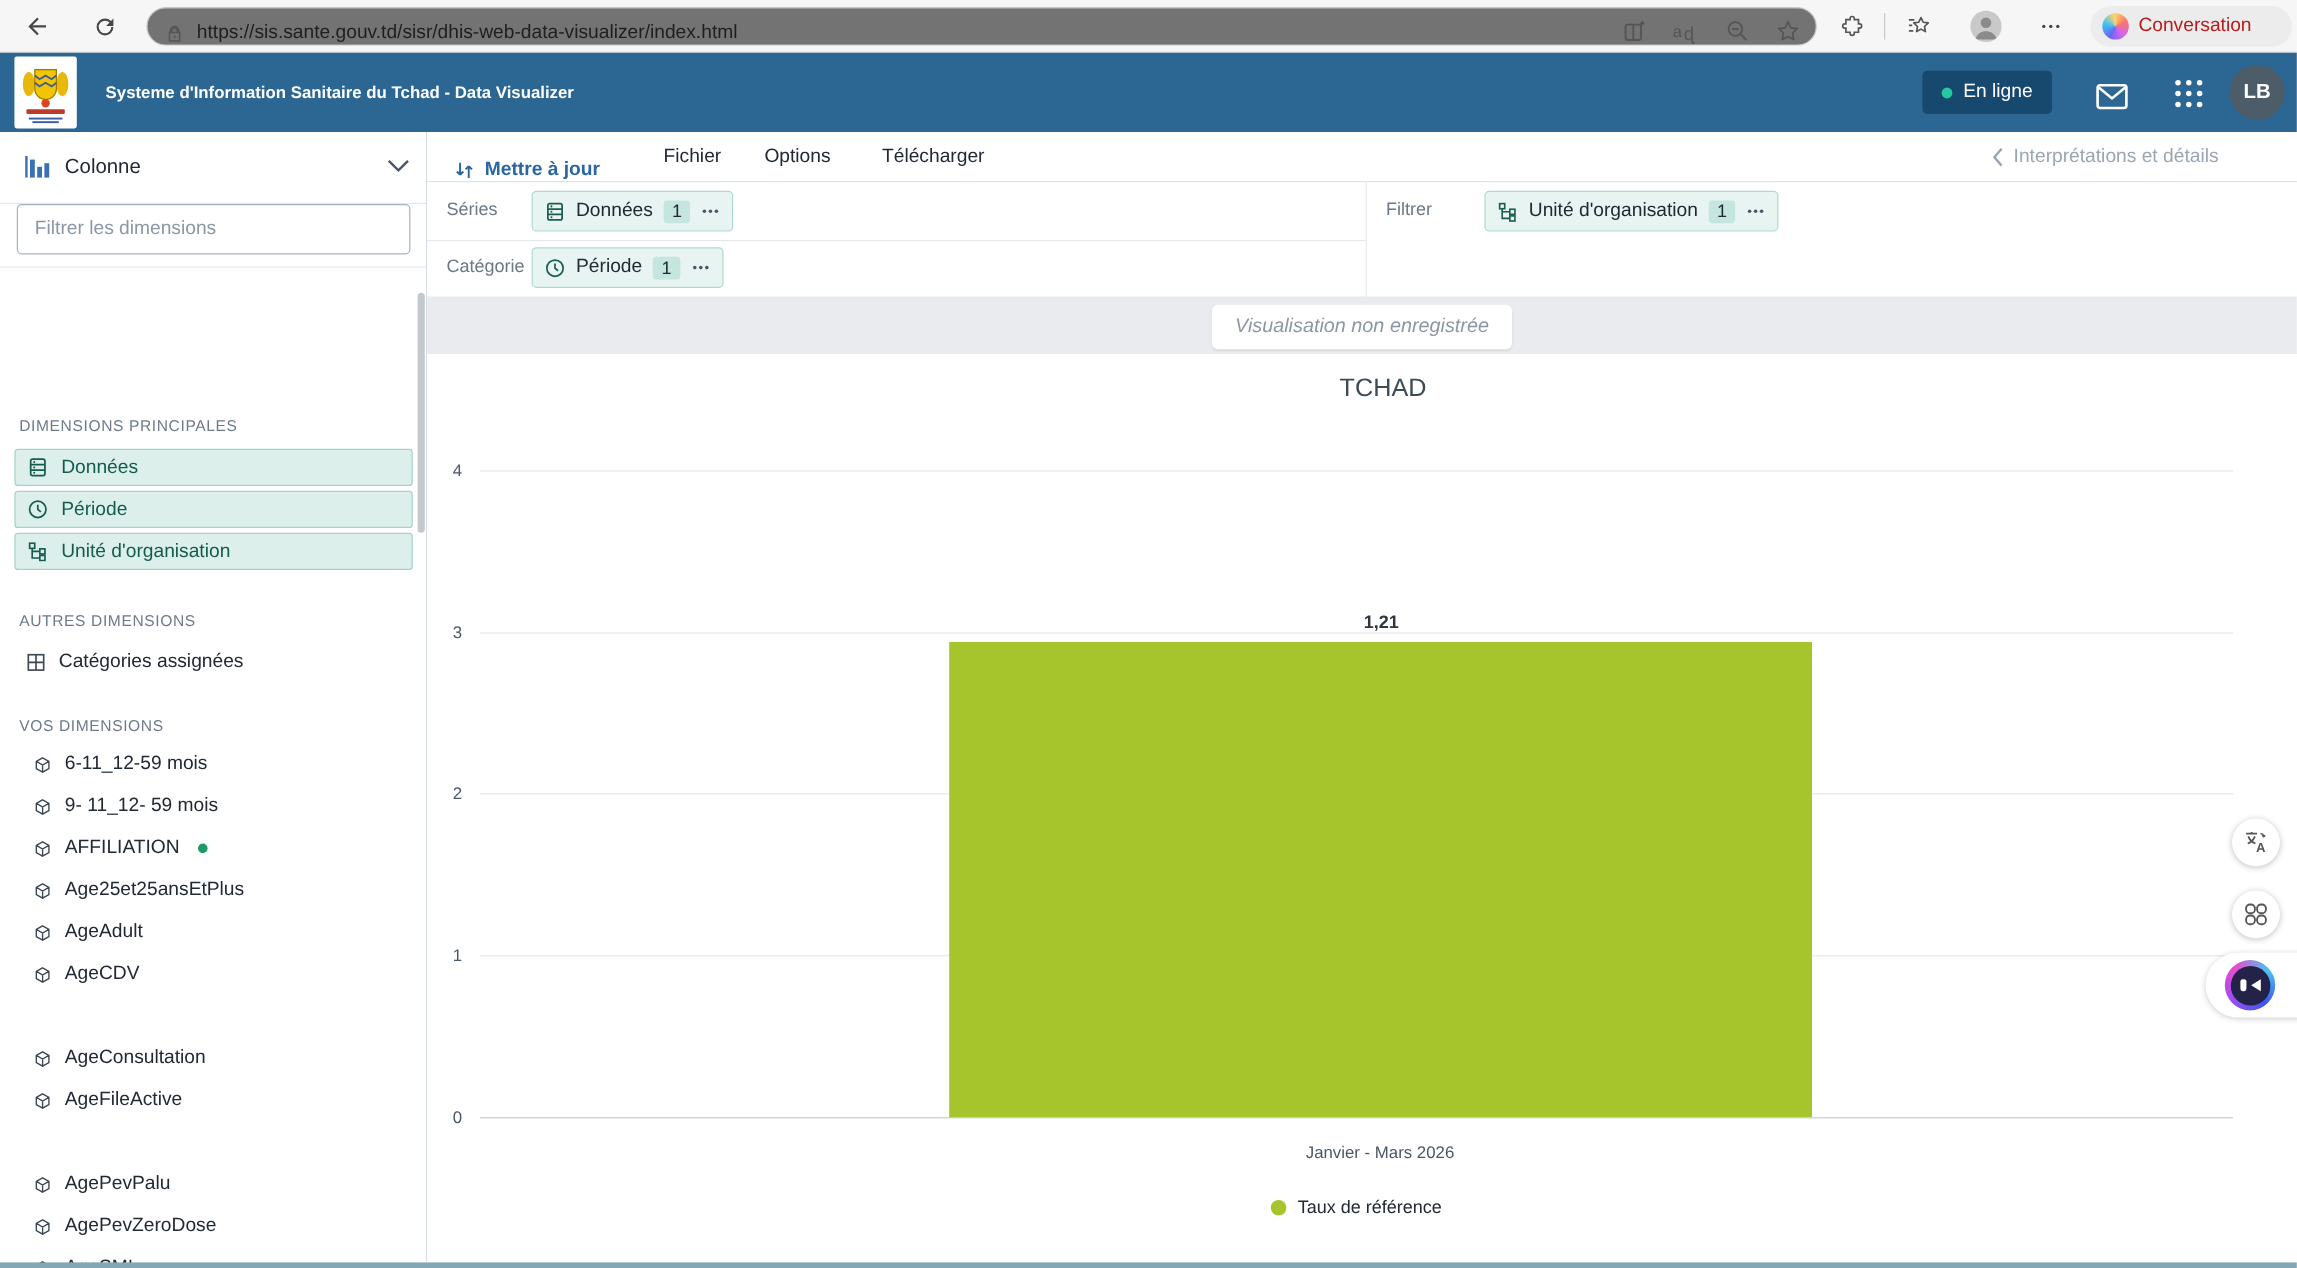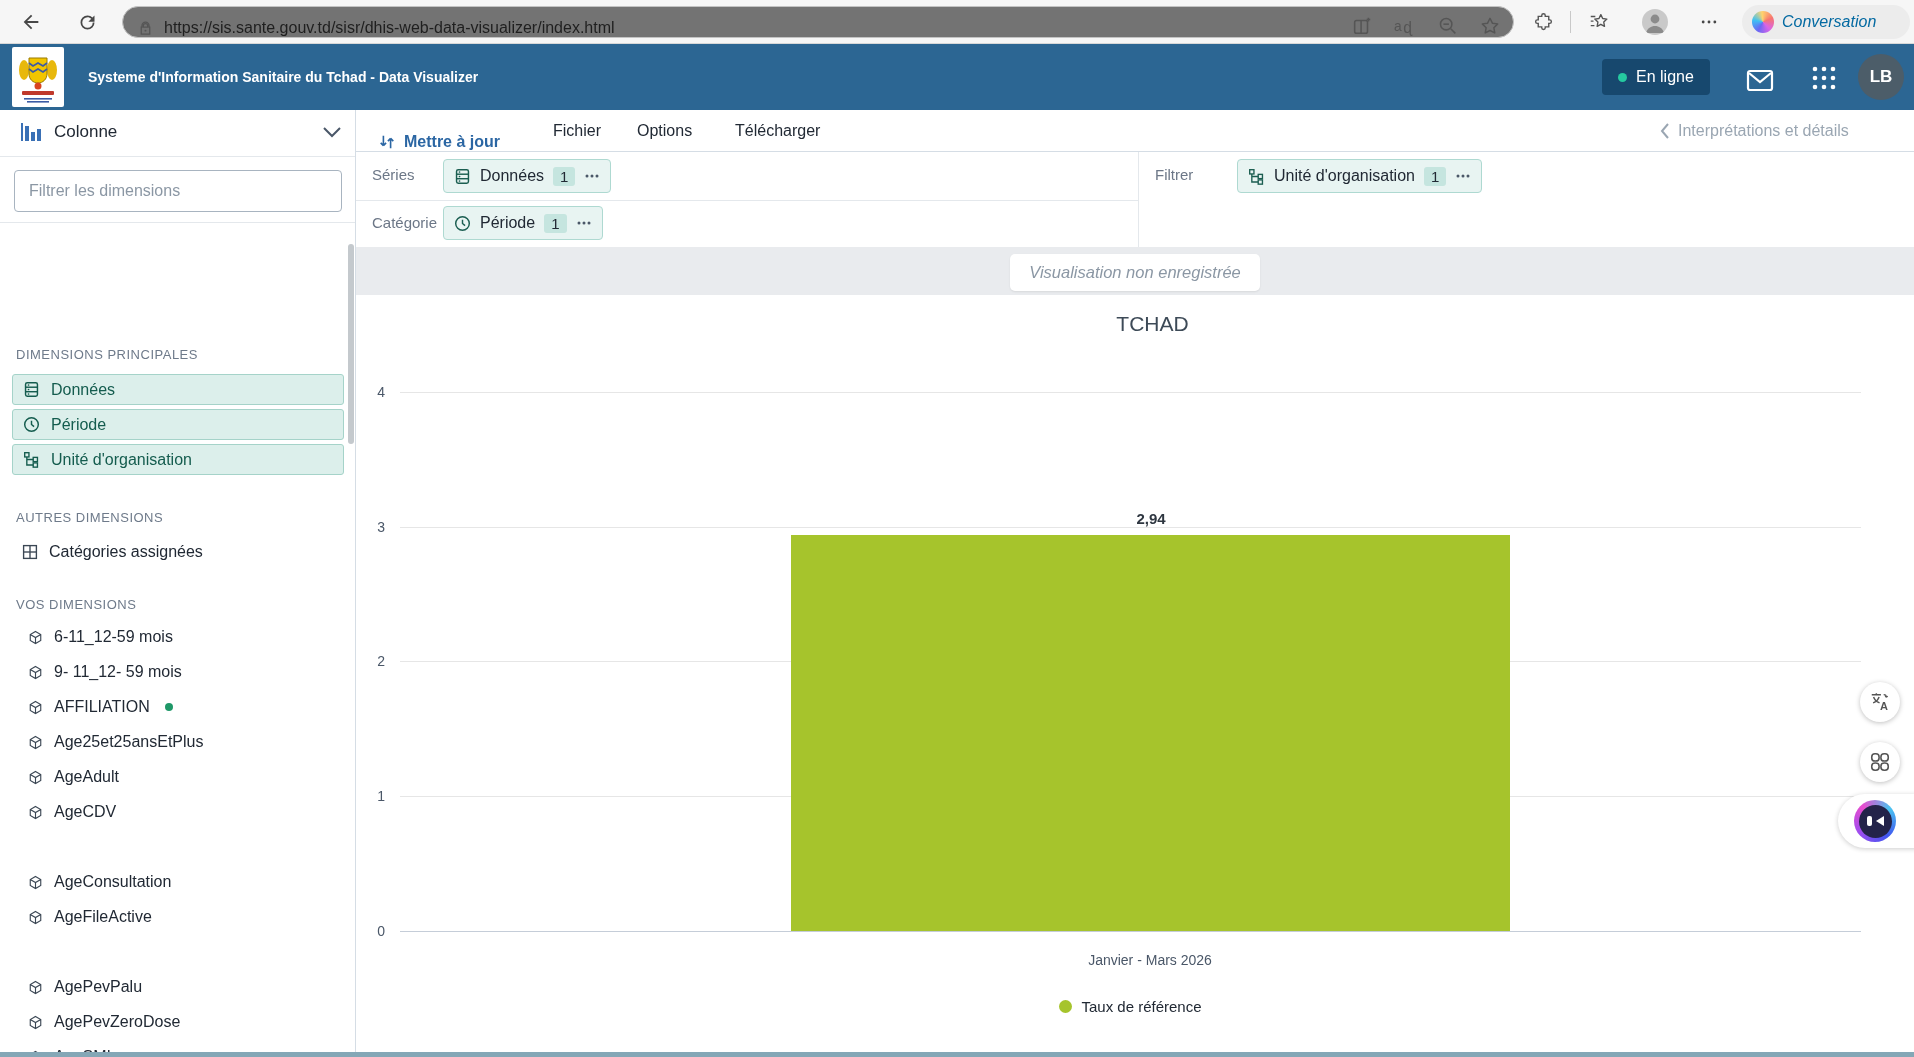--- a/index.html
+++ b/index.html
@@ -10,35 +10,35 @@
   
   .browser { position:absolute; left:0; top:0; width:1914px; height:44px; background:#f6f6f6; border-bottom:1px solid #d8d8d8; }
   .nav-btn { position:absolute; top:7px; width:30px; height:30px; display:flex; align-items:center; justify-content:center; border-radius:6px; cursor:pointer; }
   .url-bar { position:absolute; left:122px; top:6px; width:1392px; height:32px; background:#737373; border:1px solid #c3c3c3; border-radius:17px; display:flex; align-items:flex-end; padding:0 12px 0 14px; }
   .url-text { font-size:16px; color:#1f1f1f; margin-left:10px; flex:1; white-space:nowrap; overflow:hidden; }
   .pill-icons { display:flex; align-items:center; gap:20px; }
   .chrome-divider { position:absolute; left:1570px; top:11px; width:1px; height:22px; background:#c9c9c9; }
   .avatar-chrome { position:absolute; left:1642px; top:9px; width:26px; height:26px; border-radius:50%; background:#c9c9c9; overflow:hidden; }
   .copilot-chip { position:absolute; left:1742px; top:5px; height:34px; width:168px; background:#ececec; border-radius:17px; display:flex; align-items:center; padding:0 10px; gap:8px; cursor:pointer; }
   .copilot-logo { width:22px; height:22px; border-radius:50%; background:conic-gradient(from 210deg,#6a67f4,#3ec1f3,#ffd36e,#f7756f,#d964e8,#6a67f4); }
-  .copilot-label { font-size:16px; color:#0369a1;font-style:italic; }
+  .copilot-label { font-size:16px; color:#b91c1c; }
 
   
   .header { position:absolute; left:0; top:44px; width:1914px; height:66px; background:#2c6693; }
   .logo-tile { position:absolute; left:12px; top:3px; width:52px; height:60px; background:#fff; border-radius:2px; display:flex; align-items:center; justify-content:center; cursor:pointer; }
   .app-title { position:absolute; left:88px; top:0; height:66px; display:flex; align-items:center; color:#fff; font-size:14px; font-weight:bold; }
   .online-chip { position:absolute; left:1602px; top:15px; height:36px; padding:0 16px; background:#17486e; border-radius:4px; display:flex; align-items:center; gap:9px; }
   .online-dot { width:9px; height:9px; border-radius:50%; background:#25c9a0; }
   .online-label { color:#fff; font-size:16px; }
   .hdr-icon-btn { position:absolute; display:flex; align-items:center; justify-content:center; cursor:pointer; }
   .avatar-hdr { position:absolute; left:1858px; top:10px; width:46px; height:46px; border-radius:50%; background:#4c5d69; color:#fff; font-size:17px; font-weight:bold; display:flex; align-items:center; justify-content:center; cursor:pointer; }
 
   
   .sidebar { position:absolute; left:0; top:110px; width:356px; height:942px; background:#fff; border-right:1px solid #d5dde5; }
-  .chart-selector { position:absolute; left:0; top:0; width:355px; height:47px; display:flex; align-items:center; padding:0 14px 2px 20px; border-bottom:1px solid #e4e8ec; cursor:pointer; }
+  .chart-selector { position:absolute; left:0; top:0; width:355px; height:60px; display:flex; align-items:center; padding:0 14px 2px 20px; border-bottom:1px solid #e4e8ec; cursor:pointer; }
   .chart-selector-label { font-size:17px; color:#212934; margin-left:12px; flex:1; }
   .dim-filter { position:absolute; left:14px; top:60px; width:328px; height:42px; border:1px solid #a8b4c0; border-radius:4px; font-size:16px; color:#212934; padding:0 14px; font-family:"Liberation Sans",sans-serif; }
   .dim-filter::placeholder { color:#8b97a4; }
   .sidebar-sep { position:absolute; left:0; top:112px; width:355px; height:1px; background:#e4e8ec; }
   .section-label { position:absolute; left:16px; font-size:13px; color:#6e7a8a; letter-spacing:.5px; }
   .main-dim { position:absolute; left:12px; width:332px; height:31px; background:#dcefeb; border:1px solid #a5d3c9; border-radius:3px; display:flex; align-items:center; gap:11px; padding:0 10px; color:#145c4e; font-size:16px; cursor:pointer; }
   .plain-dim { position:absolute; left:12px; width:332px; height:31px; display:flex; align-items:center; gap:11px; padding:0 10px; color:#212934; font-size:16px; cursor:pointer; }
   .your-dim { position:absolute; left:28px; width:316px; height:30px; display:flex; align-items:center; gap:11px; color:#212934; font-size:16px; cursor:pointer; white-space:nowrap; }
   .dim-dot { width:8px; height:8px; border-radius:50%; background:#1f9868; margin-left:4px; }
   .sb-scroll { position:absolute; left:348px; top:134px; width:6px; height:200px; border-radius:3px; background:#c4c9cd; cursor:pointer; }
@@ -425,21 +425,21 @@
     <div class="gridline" style="top:501px"></div>
     <div class="axis-line" style="top:636px"></div>
 
     <div class="ytick" style="top:87px">4</div>
     <div class="ytick" style="top:222px">3</div>
     <div class="ytick" style="top:356px">2</div>
     <div class="ytick" style="top:491px">1</div>
     <div class="ytick" style="top:626px">0</div>
 
     <div class="bar" style="height: 396px; top: 240px; background: rgb(166, 196, 44);"></div>
-    <div class="bar-value" style="top: 215px;">2,94</div>
+    <div class="bar-value" style="top: 215px;">1,21</div>
     <div class="xtick">Janvier - Mars 2026</div>
 
     <div class="legend">
       <span class="legend-swatch" style="background: rgb(166, 196, 44);"></span>
       <span class="legend-label">Taux de référence</span>
     </div>
   </div>
 
   <div class="fab" style="left:1860px; top:682px;">
     <svg width="22" height="22" viewBox="0 0 24 24">

